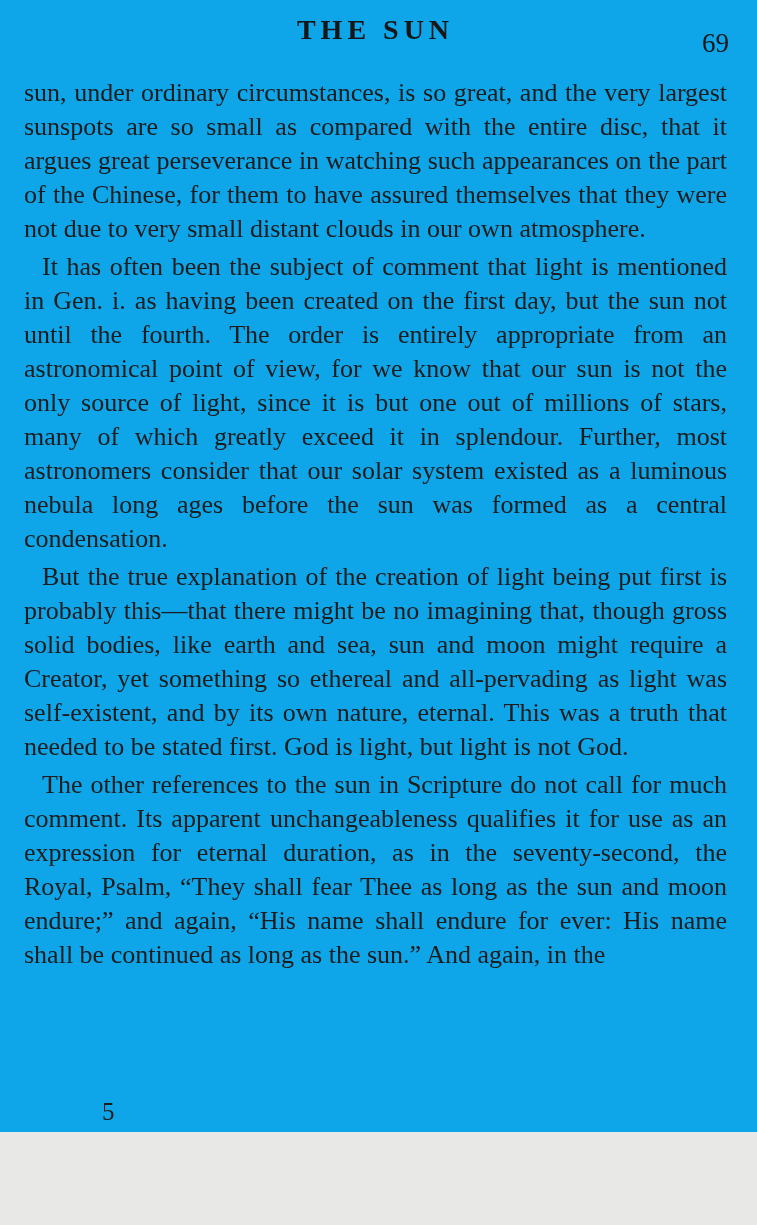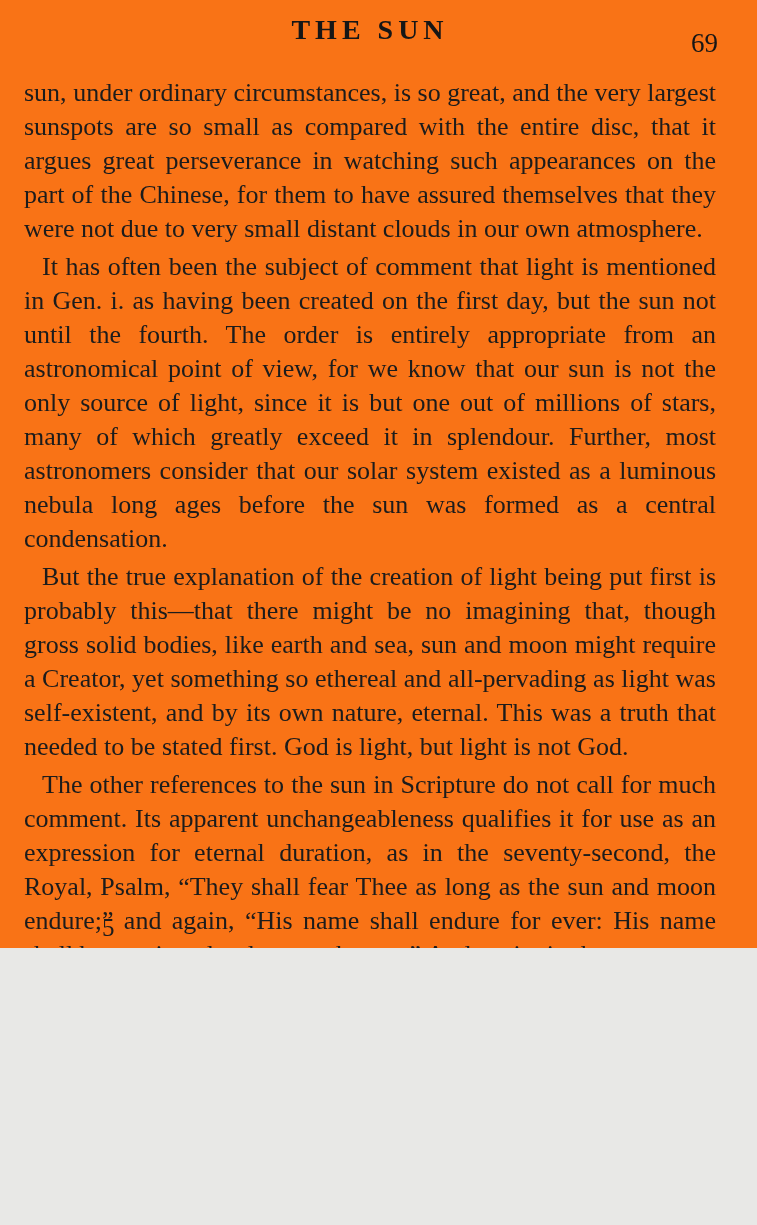--- a/index.html
+++ b/index.html
@@ -3,25 +3,25 @@
 <meta charset="utf-8">
 <style>
   html, body {
     margin: 0;
     padding: 0;
     background: #e8e8e6;
   }
   .page {
     position: relative;
     width: 757px;
-    height: 948px;
+    height: 1132px;
     margin: 0 auto;
-    background: #f97316;
+    background: #0ea5e9;
     box-sizing: border-box;
-    padding: 14px 37px 0 20px;
+    padding: 14px 26px 0 20px;
     font-family: "Liberation Serif", "DejaVu Serif", serif;
     color: #1c1c1c;
     overflow: hidden;
   }
   .page-header {
     position: relative;
     height: 44px;
     margin-bottom: 18px;
   }
   .page-title {

